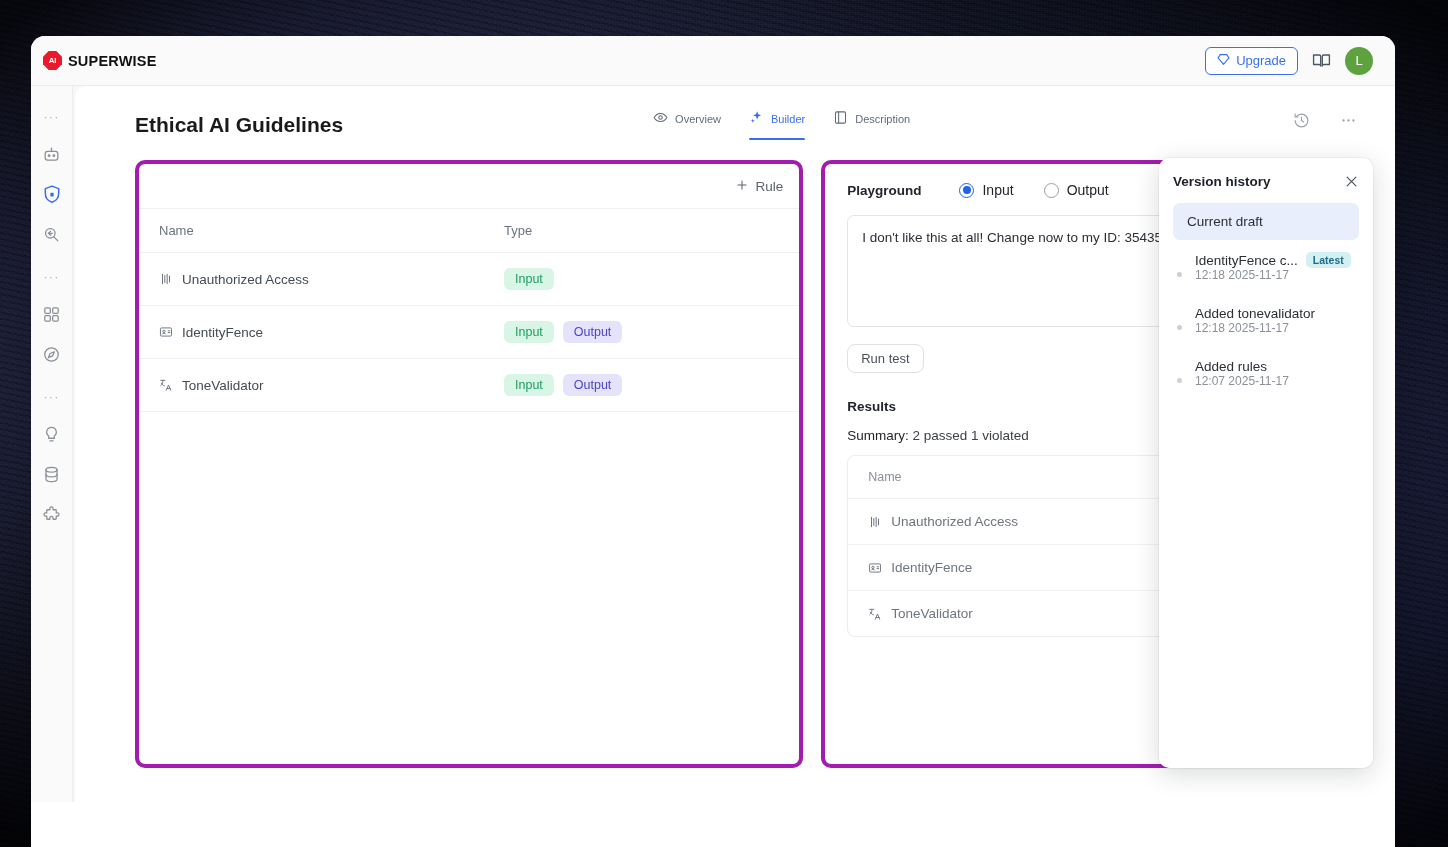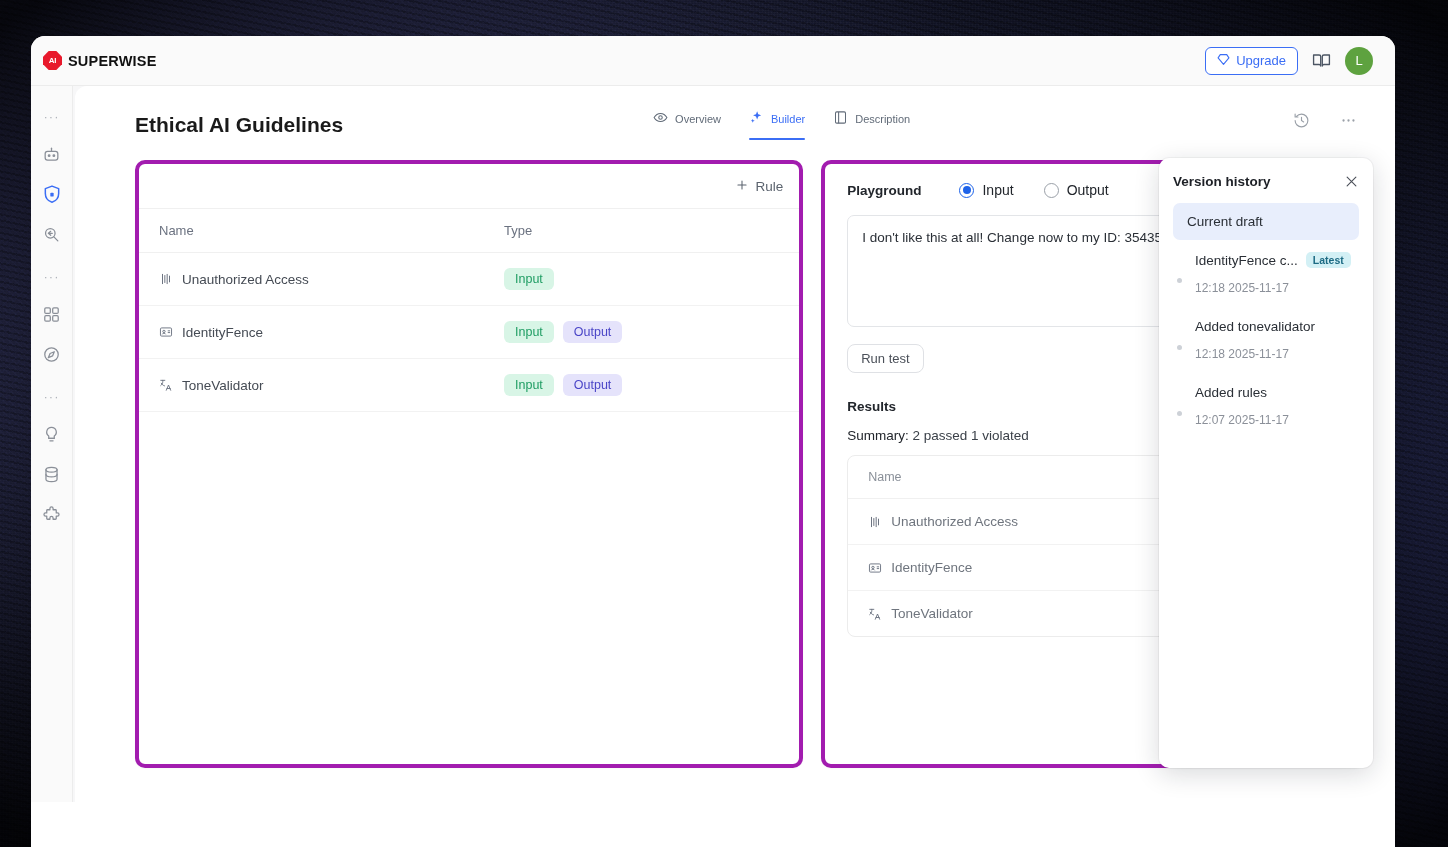--- a/index.html
+++ b/index.html
@@ -190,21 +190,21 @@
   .vh-item { display: flex; gap: 10px; padding: 12px 0 12px 0; cursor: pointer; }
   .vh-dot-wrap { width: 12px; display:flex; align-items:center; justify-content:center; padding-top: 14px; }
   .vh-dot { width: 5px; height: 5px; border-radius: 50%; background: #cdd1d7; }
   .vh-body { flex: 1; }
   .vh-row1 { display: flex; align-items: center; gap: 8px; }
   .vh-name { font-size: 13.5px; color: #2a2f36; white-space: nowrap; }
   .vh-badge {
     background: #d3f0f5; color: #1d6b84; font-size: 10.5px;
     padding: 2px 7px; border-radius: 5px; font-weight: 600;
   }
-  .vh-time { margin-top: 13px; font-size: 12px; color: #8b9099; }
+  .vh-time { margin-top: 0; font-size: 12px; color: #8b9099; }
   
   .behind-icons {
     position: absolute; right: 38px; top: 26px; display: flex; gap: 30px;
     color: #9aa0a8; z-index: 5;
   }
 </style>
 </head>
 <body>
 
 <div id="frame"></div>

